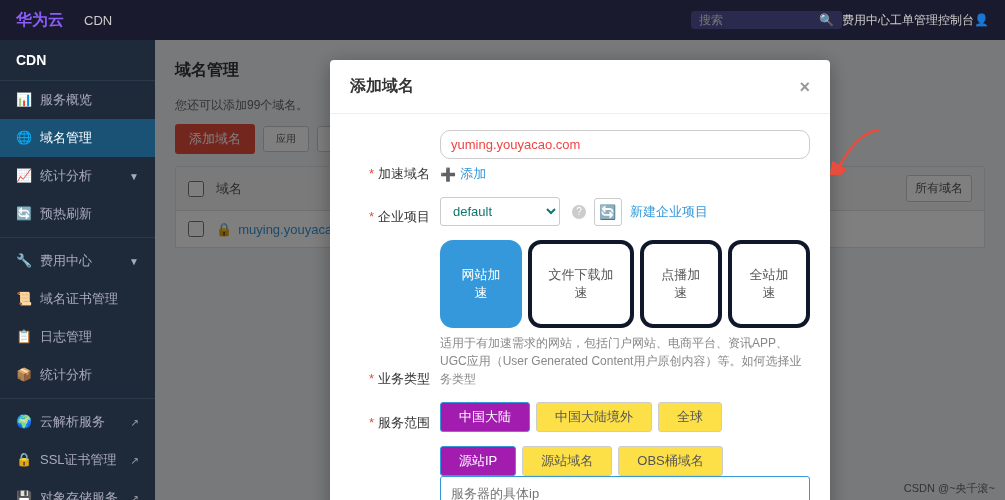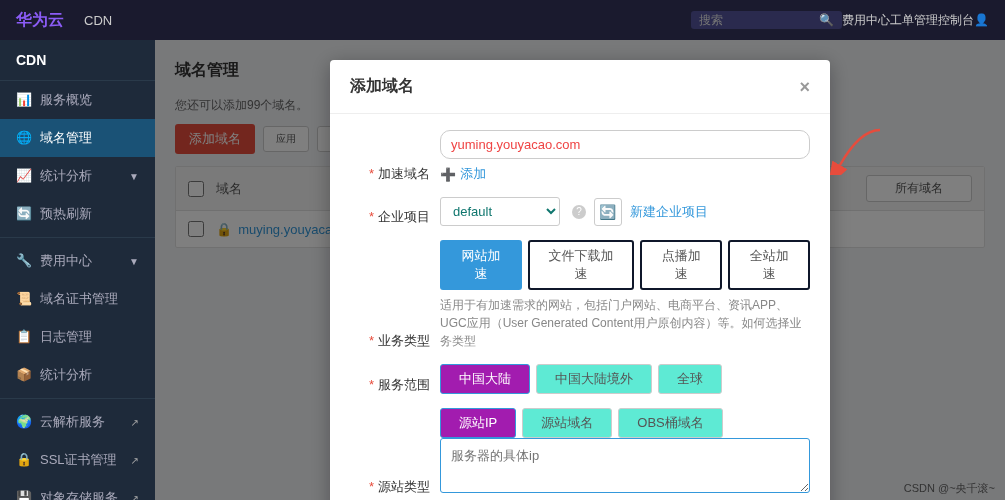--- a/index.html
+++ b/index.html
@@ -150,21 +150,21 @@
     }
     .table-row:last-child { border-bottom: none; }
     .checkbox { width: 16px; height: 16px; margin-right: 12px; cursor: pointer; }
     .domain-link { color: #3498db; text-decoration: none; cursor: pointer; }
     .domain-icon { color: #3498db; margin-right: 6px; }
     .right-btn {
       margin-left: auto;
       background: #fff;
       color: #555;
       border: 1px solid #ccc;
-      padding: 4px 28px;
+      padding: 4px 8px;
       border-radius: 3px;
       cursor: pointer;
       font-size: 12px;
     }
 
     
     .overlay {
       position: absolute;
       top: 0; left: 0; right: 0; bottom: 0;
       background: rgba(0,0,0,0.5);
@@ -270,46 +270,46 @@
       color: #3498db;
       cursor: pointer;
       font-size: 13px;
       text-decoration: none;
     }
     .btn-group {
       display: flex;
       gap: 6px;
     }
     .btn-type {
-      padding: 5px 14px;
-      border-radius: 3px;
-      cursor: pointer;
-      font-size: 13px;
-      border: 2px solid #0f172a;
+      padding: 22px 14px;
+      border-radius: 13px;
+      cursor: pointer;
+      font-size: 13px;
+      border: 4px solid #0f172a;
       background: #fff;
       color: #555;
     }
     .btn-type.active {
       background: #3498db;
       color: #fff;
       border-color: #3498db;
     }
     .service-desc {
       font-size: 12px;
       color: #888;
       margin-top: 6px;
       line-height: 1.5;
     }
     .btn-scope {
       padding: 5px 18px;
       border-radius: 3px;
       cursor: pointer;
       font-size: 13px;
       border: 1px solid #ccc;
-      background: #5eead4;
+      background: #fde047;
       color: #555;
     }
     .btn-scope.active {
       background: #a21caf;
       color: #fff;
       border-color: #3498db;
     }
     .form-textarea {
       width: 100%;
       padding: 8px 10px;

